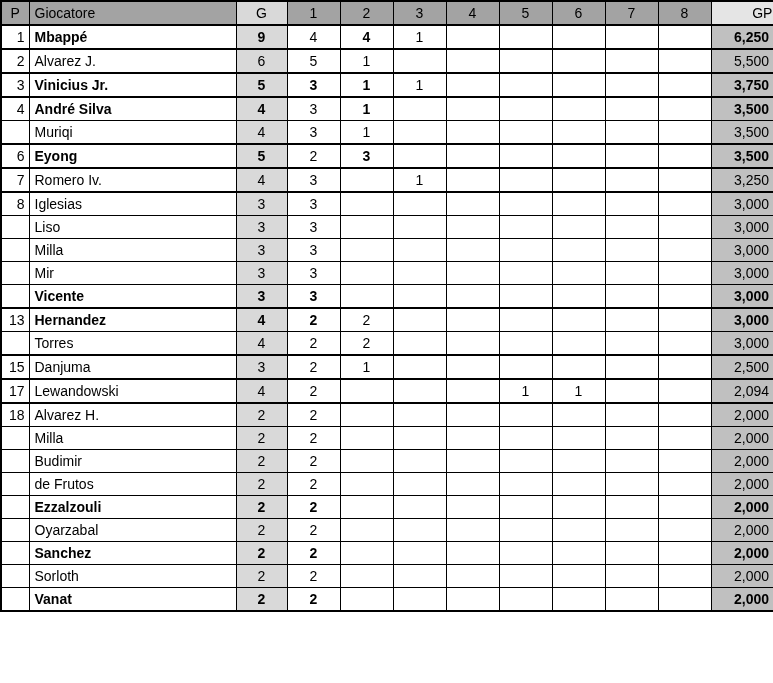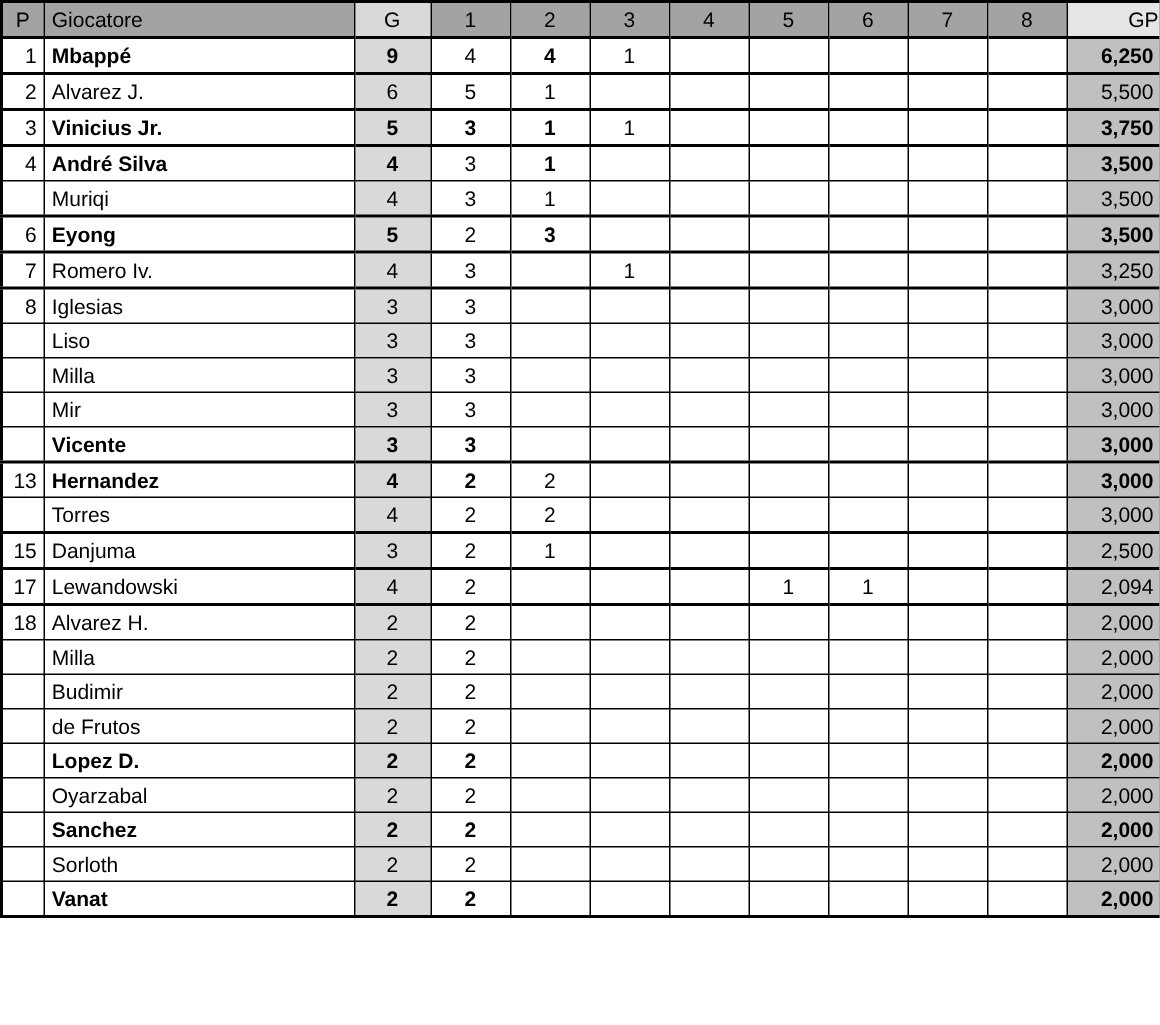--- a/index.html
+++ b/index.html
@@ -329,21 +329,21 @@
         <td class="col-n"></td>
         <td class="col-n"></td>
         <td class="col-n"></td>
         <td class="col-n"></td>
         <td class="col-n"></td>
         <td class="col-n"></td>
         <td class="col-gp">2,000</td>
       </tr>
       <tr>
         <td class="col-p"></td>
-        <td class="col-name bold">Lopez D.</td>
+        <td class="col-name bold">Ezzalzouli</td>
         <td class="col-g bold">2</td>
         <td class="col-n bold">2</td>
         <td class="col-n"></td>
         <td class="col-n"></td>
         <td class="col-n"></td>
         <td class="col-n"></td>
         <td class="col-n"></td>
         <td class="col-n"></td>
         <td class="col-n"></td>
         <td class="col-gp bold">2,000</td>

